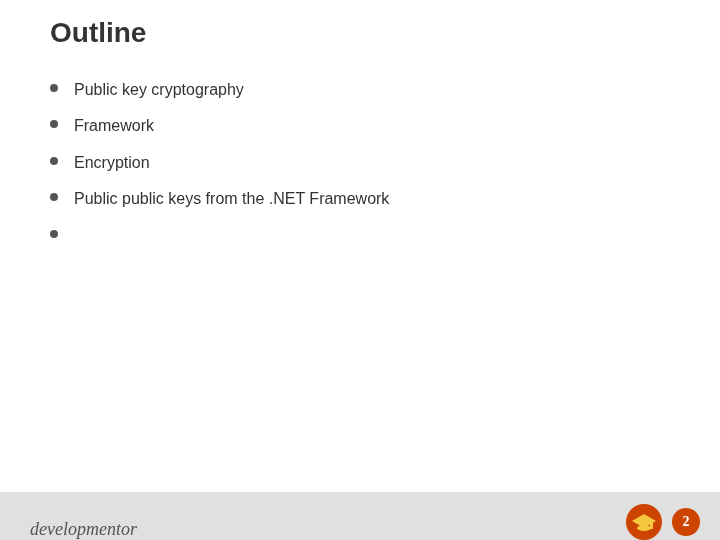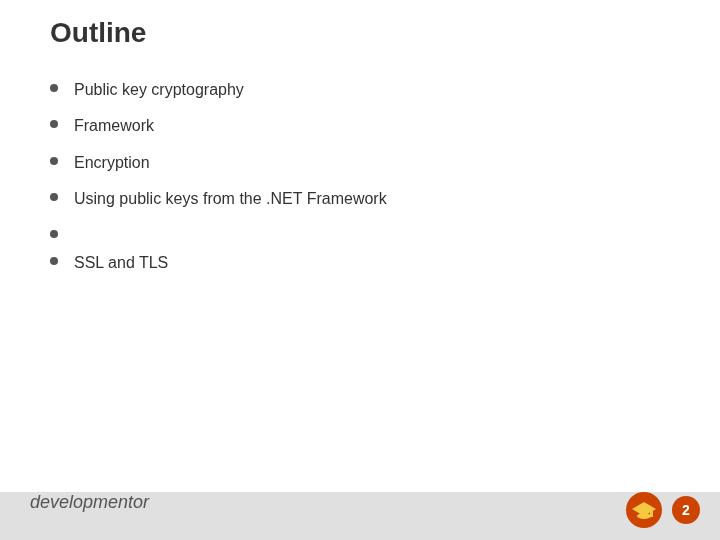--- a/index.html
+++ b/index.html
@@ -59,23 +59,24 @@
     }
 
     .footer {
       position: absolute;
       bottom: 0;
       left: 0;
       right: 0;
       height: 48px;
       background: #e0e0e0;
       display: flex;
-      align-items: flex-start;
+      align-items: flex-end;
       justify-content: space-between;
       padding: 0 20px 0 30px;
+      font-family: Liberation Serif, serif;
     }
 
     .footer-brand {
       font-size: 18px;
       font-style: italic;
       color: #555555;
       font-weight: normal;
     }
 
     .footer-right {
@@ -128,28 +129,24 @@
       <li>
         <span class="bullet-dot"></span>
         <span>Framework</span>
       </li>
       <li>
         <span class="bullet-dot"></span>
         <span>Encryption</span>
       </li>
       <li>
         <span class="bullet-dot"></span>
-        <span>Using public keys from the .NET Framework</span>
+        <span>Public public keys from the .NET Framework</span>
       </li>
       <li>
         <span class="bullet-dot"></span>
-      </li>
-      <li>
-        <span class="bullet-dot"></span>
-        <span>SSL and TLS</span>
       </li>
     </ul>
 
 </div>
 
 <div class="footer">
   <span class="footer-brand">developmentor</span>
   <div class="footer-right">
 
     <div class="footer-logo">

